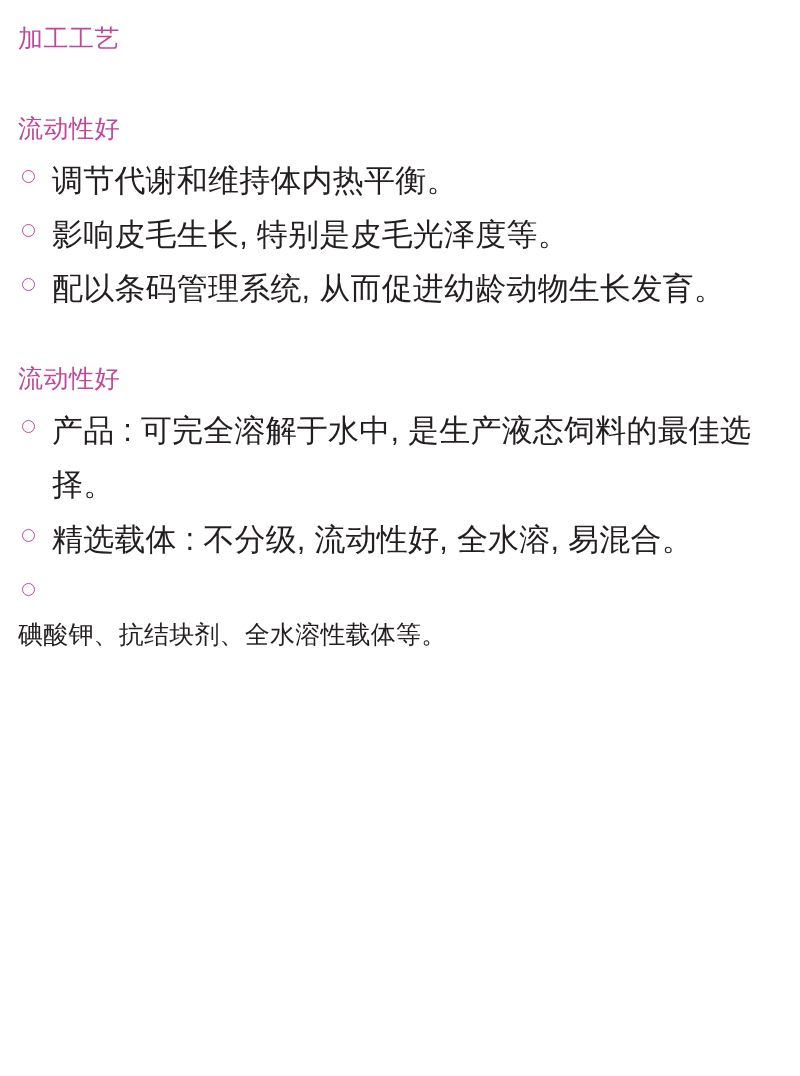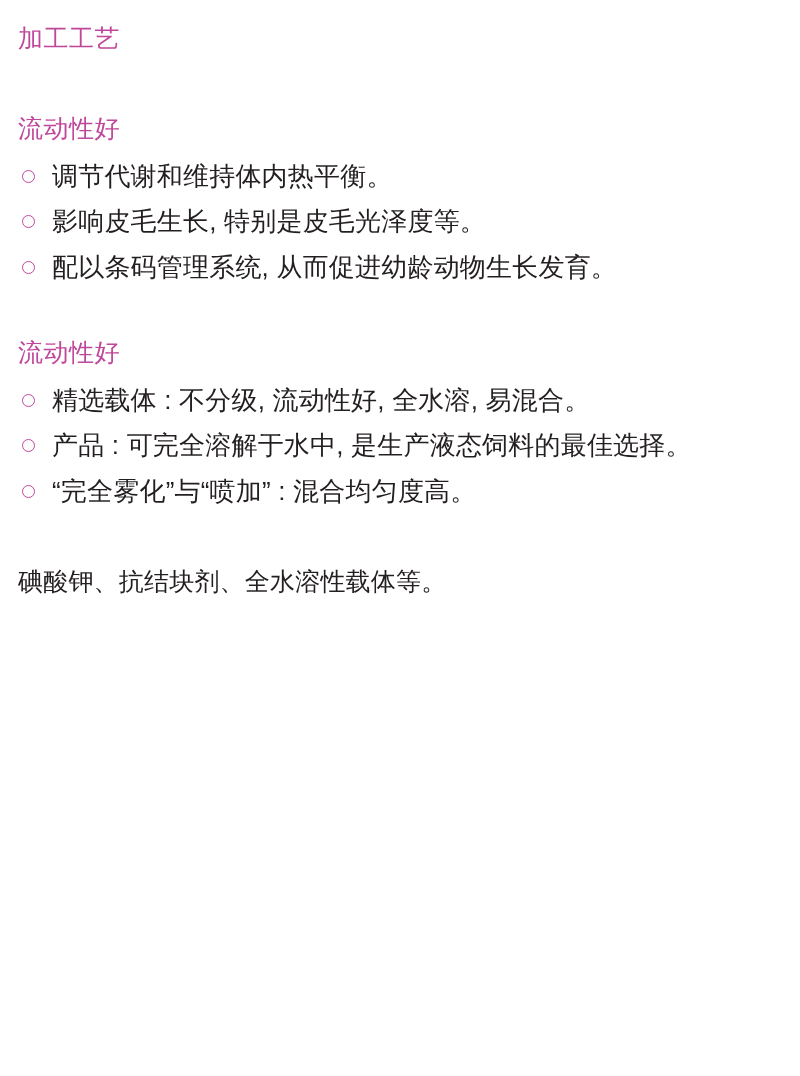--- a/index.html
+++ b/index.html
@@ -40,21 +40,21 @@
     text-justify: inter-ideograph;
     letter-spacing: 0.2px;
   }
   .bullet-list {
     list-style: none;
     margin: 0;
     padding: 0;
   }
   .bullet-item {
     position: relative;
-    font-size: 26px;
+    font-size: 31px;
     line-height: 1.75;
     padding-left: 34px;
     color: #231f20;
     letter-spacing: 0.2px;
   }
   .bullet-marker {
     position: absolute;
     left: 4px;
     top: 16px;
     width: 13px;
@@ -95,29 +95,28 @@
     </ul>
   </div>
 
   <div class="gap-md"></div>
 
   <div class="section">
     <h2 class="section-title">流动性好</h2>
     <ul class="bullet-list">
       <li class="bullet-item">
         <span class="bullet-marker"></span>
+        <span>产品 : 可完全溶解于水中, 是生产液态饲料的最佳选择。</span>
+      </li>
+      <li class="bullet-item">
+        <span class="bullet-marker"></span>
         <span>精选载体 : 不分级, 流动性好, 全水溶, 易混合。</span>
       </li>
       <li class="bullet-item">
         <span class="bullet-marker"></span>
-        <span>产品 : 可完全溶解于水中, 是生产液态饲料的最佳选择。</span>
-      </li>
-      <li class="bullet-item">
-        <span class="bullet-marker"></span>
-        <span>“完全雾化”与“喷加” : 混合均匀度高。</span>
       </li>
     </ul>
   </div>
 
   <div class="gap-md"></div>
 
   <div class="section">
     <p class="paragraph">碘酸钾、抗结块剂、全水溶性载体等。</p>
   </div>
 

